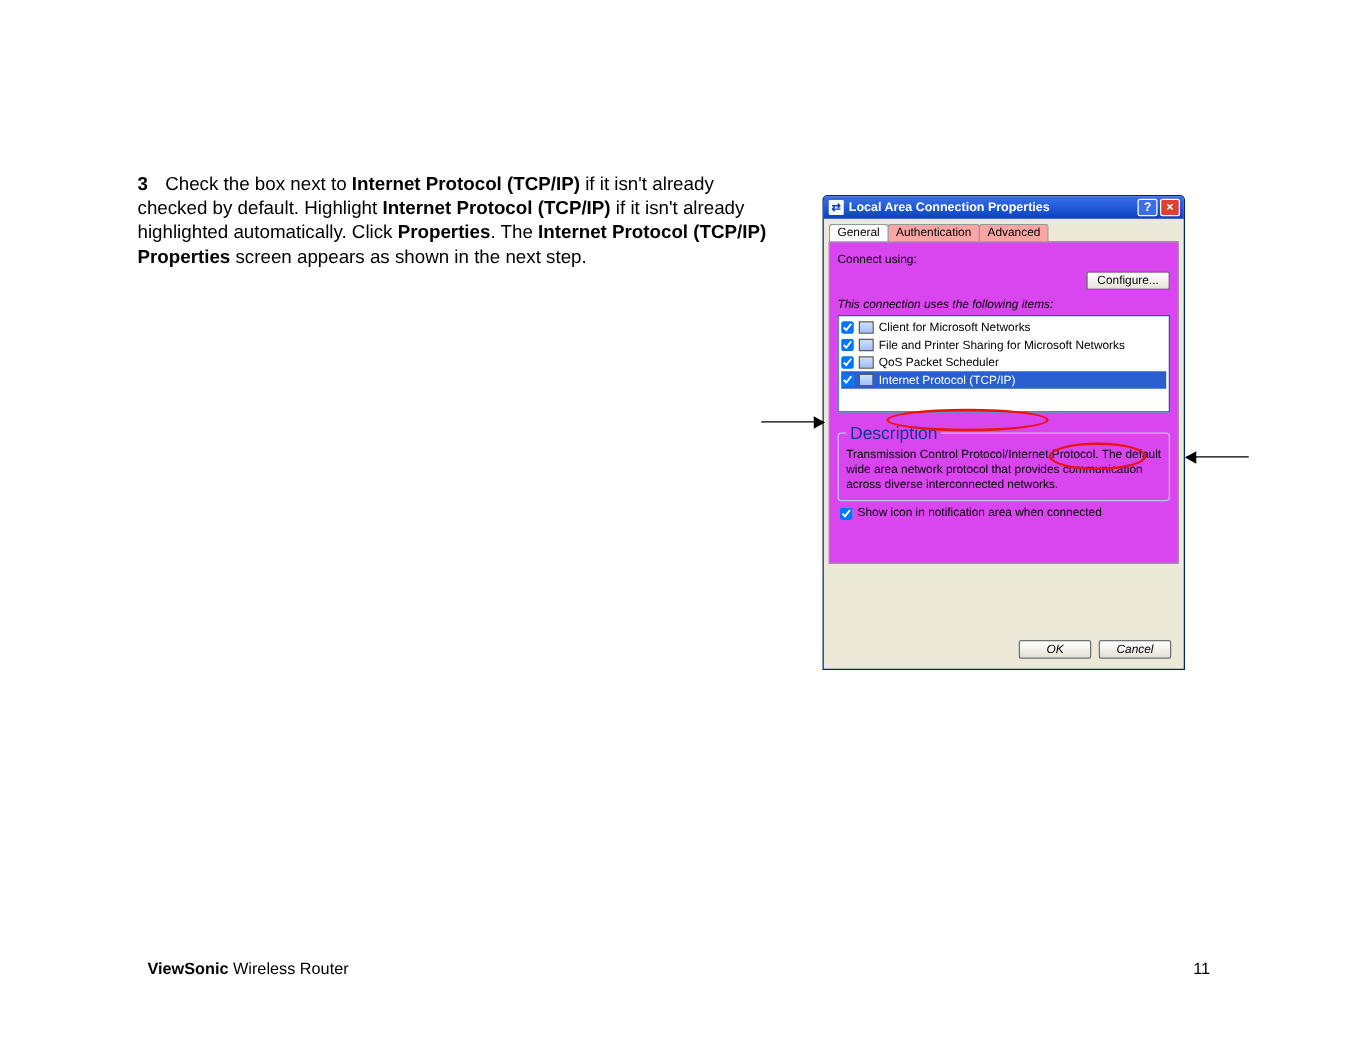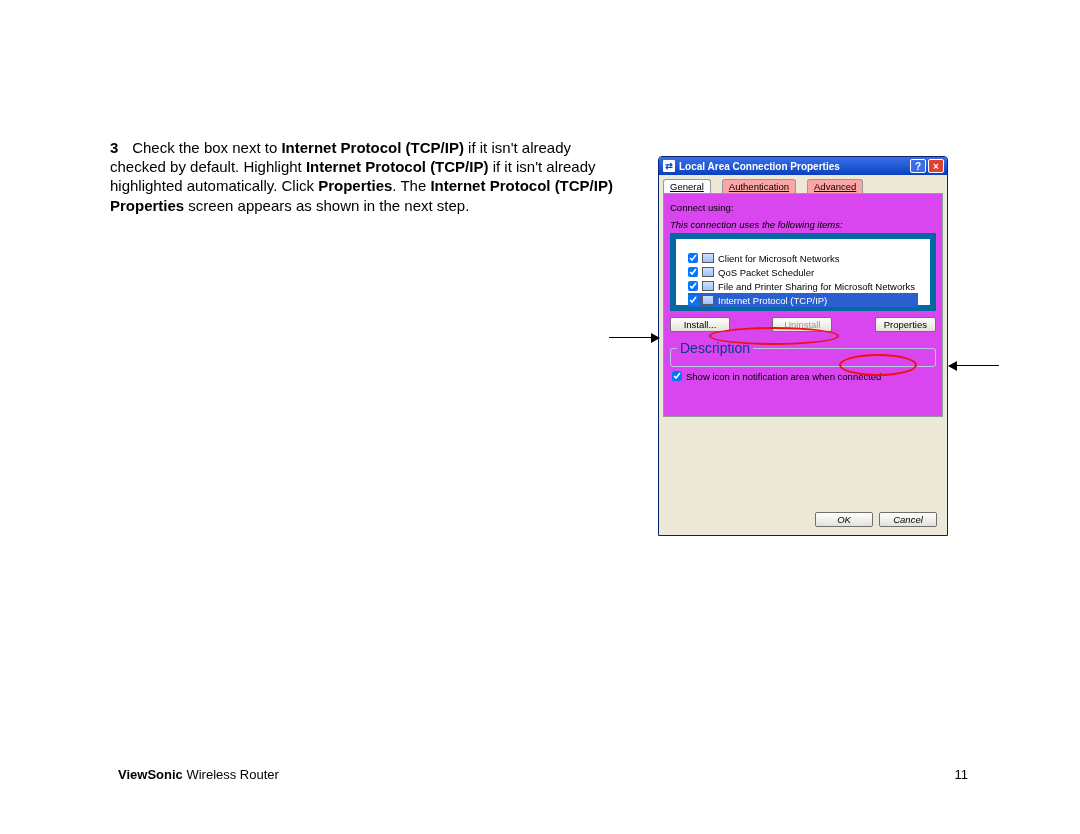--- a/index.html
+++ b/index.html
@@ -89,22 +89,21 @@
     align-items: center; justify-content: center;
     font-size: 10px;
     font-weight: 700;
   }
   .tbtn.help { background: #3a6ee7; color:#fff; }
   .tbtn.close { background: #e04030; color:#fff; }
 
   .tabs {
     display: flex;
     padding: 4px 4px 0 4px;
-    gap: 12px;
-    text-decoration: underline;
+    gap: 0;
   }
   .tab {
     border: 1px solid #919b9c;
     border-bottom: none;
     background: #fca5a5;
     padding: 1px 6px;
     font-size: 9.5px;
     border-radius: 3px 3px 0 0;
     margin-right: -1px;
     position: relative;
@@ -146,24 +145,24 @@
     font-size: 9.5px;
     font-family: Tahoma, Arial, sans-serif;
     min-width: 58px;
     text-align: center;
     display: inline-block;
   }
   .btn.disabled { color: #9a9a9a; }
   .row-right { text-align: right; margin-top: 4px; }
 
   .list {
-    border: 6px solid #0369a1;
+    border: 1px solid #0369a1;
     background: #fff;
     height: 78px;
-    padding: 12px;
+    padding: 2px;
   }
   .li {
     display: flex;
     align-items: center;
     gap: 4px;
     height: 14px;
     font-size: 9.5px;
     white-space: nowrap;
   }
   .li input[type=checkbox]{
@@ -197,21 +196,21 @@
     font-size: 9.5px;
   }
   fieldset.desc legend {
     color: #0a3a90;
     padding: 0 3px;
     font-size: 14px;
   }
   fieldset.desc .dtext { color:#000; line-height: 1.25; }
 
   .chk-row {
-    display: flex; align-items: flex-start; gap: 4px;
+    display: flex; align-items: flex-end; gap: 4px;
     margin: 4px 2px 28px 2px;
   }
   .chk-row input { width:10px; height:10px; margin:0; }
 
   .dlg-footer {
     position: absolute;
     right: 10px;
     bottom: 8px;
     display: flex; gap: 6px; font-style: italic;
   }
@@ -276,53 +275,52 @@
     </div>
 
     <div class="tabs">
       <div class="tab active">General</div>
       <div class="tab">Authentication</div>
       <div class="tab">Advanced</div>
     </div>
 
     <div class="panel-outer">
       <div class="label">Connect using:</div>
+      <div class="row-right">
+        <span class="btn">Configure...</span>
+      </div>
 
       <div class="label" style="margin-top:6px;font-style:italic;">This connection uses the following items:</div>
       <div class="list">
         <div class="li">
           <input type="checkbox" checked="" style="">
           <span class="mini-icon"></span>
           <span class="txt">Client for Microsoft Networks</span>
         </div>
         <div class="li">
           <input type="checkbox" checked="" style="">
           <span class="mini-icon"></span>
-          <span class="txt">QoS Packet Scheduler</span>
+          <span class="txt">File and Printer Sharing for Microsoft Networks</span>
         </div>
         <div class="li">
           <input type="checkbox" checked="" style="">
           <span class="mini-icon"></span>
-          <span class="txt">File and Printer Sharing for Microsoft Networks</span>
+          <span class="txt">QoS Packet Scheduler</span>
         </div>
         <div class="li sel">
           <input type="checkbox" checked="" style="">
           <span class="mini-icon"></span>
           <span class="txt">Internet Protocol (TCP/IP)</span>
         </div>
       </div>
 
-      <div class="btn-row">
-        <span class="btn">Install...</span>
-        <span class="btn disabled">Uninstall</span>
-        <span class="btn">Properties</span>
-      </div>
 
       <fieldset class="desc">
         <legend>Description</legend>
+        <div class="dtext">Transmission Control Protocol/Internet Protocol. The default wide area network protocol that provides communication across diverse interconnected networks.</div>
       </fieldset>
 
       <div class="chk-row">
         <input type="checkbox" checked="" style="">
         <span>Show icon in notification area when connected</span>
       </div>
     </div>
 
     <div class="dlg-footer">
       <span class="btn">OK</span>

